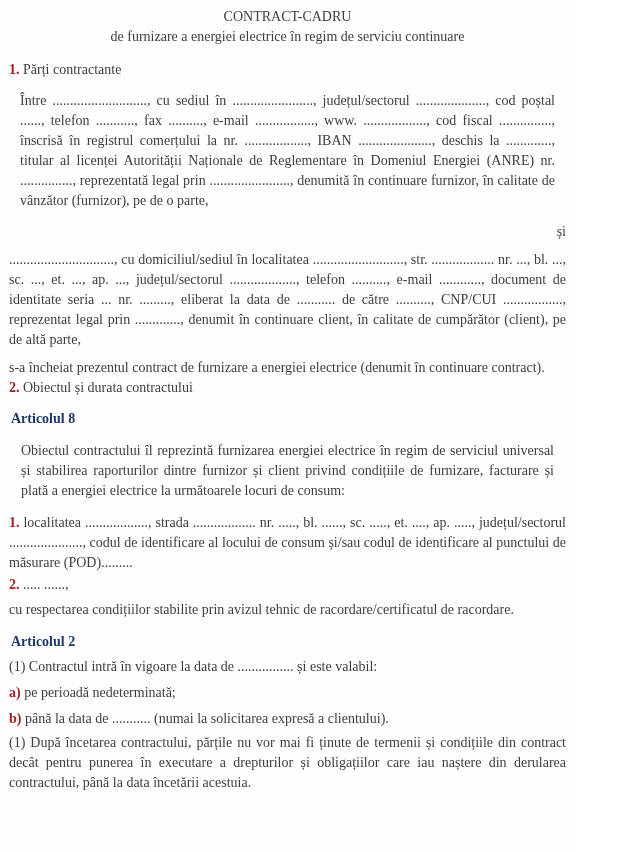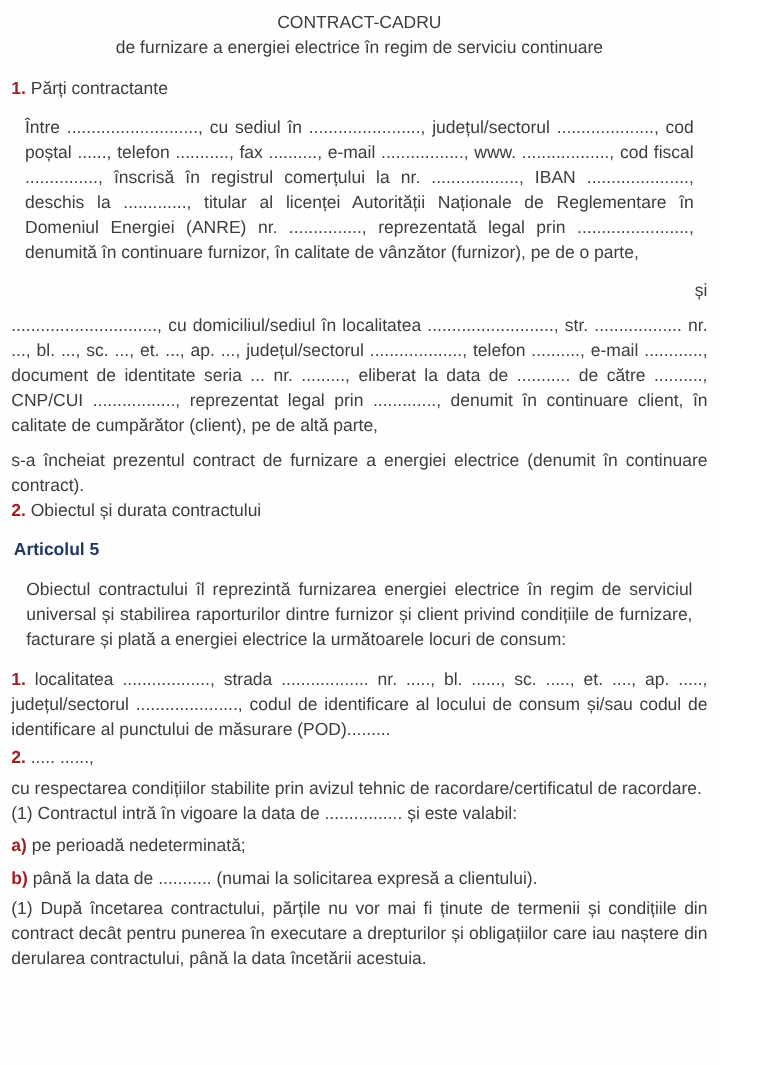--- a/index.html
+++ b/index.html
@@ -9,21 +9,21 @@
   }
   .page {
     position: relative;
     width: 575px;
     height: 852px;
     margin: 0;
     background: #fefefe;
     overflow: hidden;
     box-sizing: border-box;
     padding: 7px 9px 0 9px;
-    font-family: Liberation Sans, sans-serif;
+    font-family: Liberation Serif, serif;
     font-size: 14px;
     line-height: 20px;
     color: #3d3d3d;
   }
   p { margin: 0; text-align: justify; }
   p.center { text-align: center; }
   .num-red {
     color: #9e2124;
     font-weight: bold;
   }
@@ -63,30 +63,31 @@
   <p class="p-furnizor">Între ..........................., cu sediul în ......................., județul/sectorul ...................., cod poștal ......, telefon ..........., fax .........., e-mail ................., www. .................., cod fiscal ..............., înscrisă în registrul comerțului la nr. .................., IBAN ....................., deschis la ............., titular al licenței Autorității Naționale de Reglementare în Domeniul Energiei (ANRE) nr. ..............., reprezentată legal prin ......................., denumită în continuare furnizor, în calitate de vânzător (furnizor), pe de o parte,</p>
 
   <p class="conjunction">și</p>
 
   <p class="p-client">.............................., cu domiciliul/sediul în localitatea .........................., str. .................. nr. ..., bl. ..., sc. ..., et. ..., ap. ..., județul/sectorul ..................., telefon .........., e-mail ............, document de identitate seria ... nr. ........., eliberat la data de ........... de către .........., CNP/CUI ................., reprezentat legal prin ............., denumit în continuare client, în calitate de cumpărător (client), pe de altă parte,</p>
 
   <p class="p-incheiere">s-a încheiat prezentul contract de furnizare a energiei electrice (denumit în continuare contract).</p>
 
   <p class="sec2-heading"><span class="num-red">2.</span> <span>Obiectul și durata contractului</span></p>
 
-  <p class="art-heading art1-heading">Articolul 5</p>
+  <p class="art-heading art1-heading">Articolul 8</p>
 
   <p class="p-obiect">Obiectul contractului îl reprezintă furnizarea energiei electrice în regim de serviciul universal și stabilirea raporturilor dintre furnizor și client privind condițiile de furnizare, facturare și plată a energiei electrice la următoarele locuri de consum:</p>
 
   <p class="item1"><span class="num-red">1.</span> <span>localitatea .................., strada .................. nr. ....., bl. ......, sc. ....., et. ...., ap. ....., județul/sectorul ....................., codul de identificare al locului de consum și/sau codul de identificare al punctului de măsurare (POD).........</span></p>
 
   <p class="item2"><span class="num-red">2.</span> <span>..... ......,</span></p>
 
   <p class="p-aviz">cu respectarea condițiilor stabilite prin avizul tehnic de racordare/certificatul de racordare.</p>
 
+  <p class="art-heading art2-heading">Articolul 2</p>
 
   <p class="p-vigoare">(1) Contractul intră în vigoare la data de ................ și este valabil:</p>
 
   <p class="item-a"><span class="num-red">a)</span> <span>pe perioadă nedeterminată;</span></p>
 
   <p class="item-b"><span class="num-red">b)</span> <span>până la data de ........... (numai la solicitarea expresă a clientului).</span></p>
 
   <p class="p-final">(1) După încetarea contractului, părțile nu vor mai fi ținute de termenii și condițiile din contract decât pentru punerea în executare a drepturilor și obligațiilor care iau naștere din derularea contractului, până la data încetării acestuia.</p>
 
 </div>

